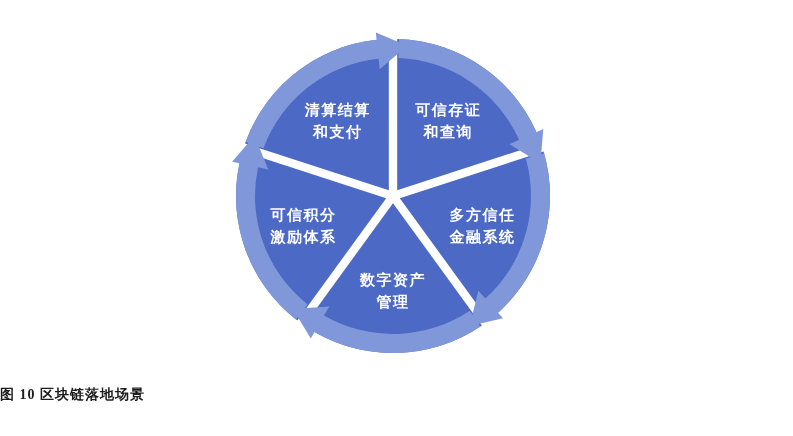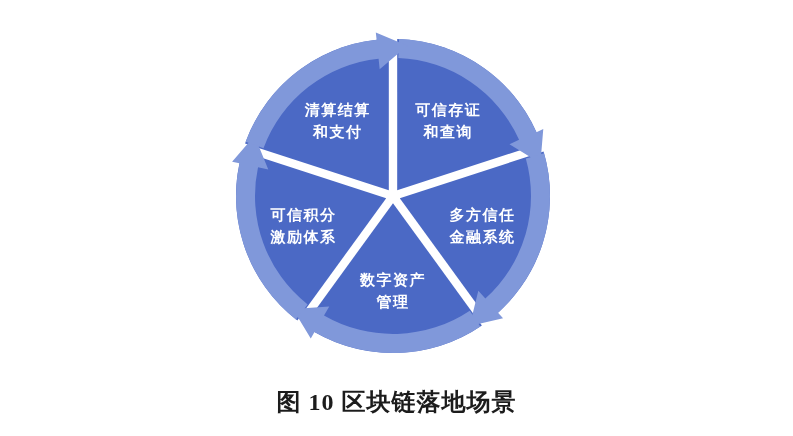--- a/index.html
+++ b/index.html
@@ -26,24 +26,23 @@
     font-family: "Liberation Sans", sans-serif;
     font-weight: bold;
     font-size: 15px;
     letter-spacing: 1.5px;
   }
   .caption {
     position: absolute;
     left: 0;
     top: 386px;
     width: 793px;
-    text-align: center;
     font-family: "Liberation Serif", serif;
     font-weight: bold;
-    font-size: 24px;
+    font-size: 14px;
     letter-spacing: 1px;
   }
 </style>
 </head>
 <body>
 
 <div class="page" style="background: rgb(255, 255, 255);">
   <svg id="cycle-svg" width="793" height="436" viewBox="0 0 793 436" xmlns="http://www.w3.org/2000/svg">
       <g>
         <path d="M 397.2 190.22 L 397.2 39.06 A 157 157 0 0 1 540.96 143.51 Z" fill="#4b69c5"></path>

